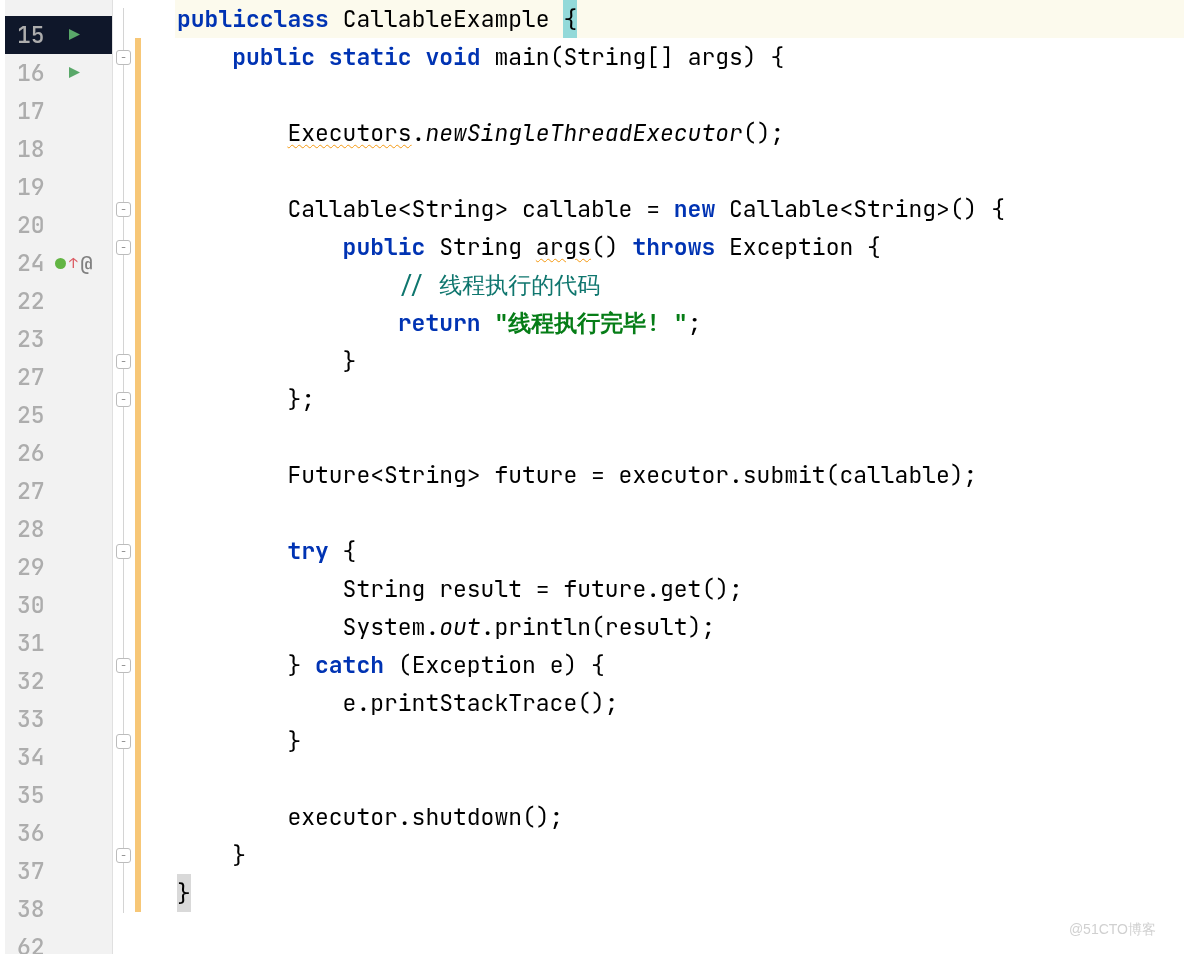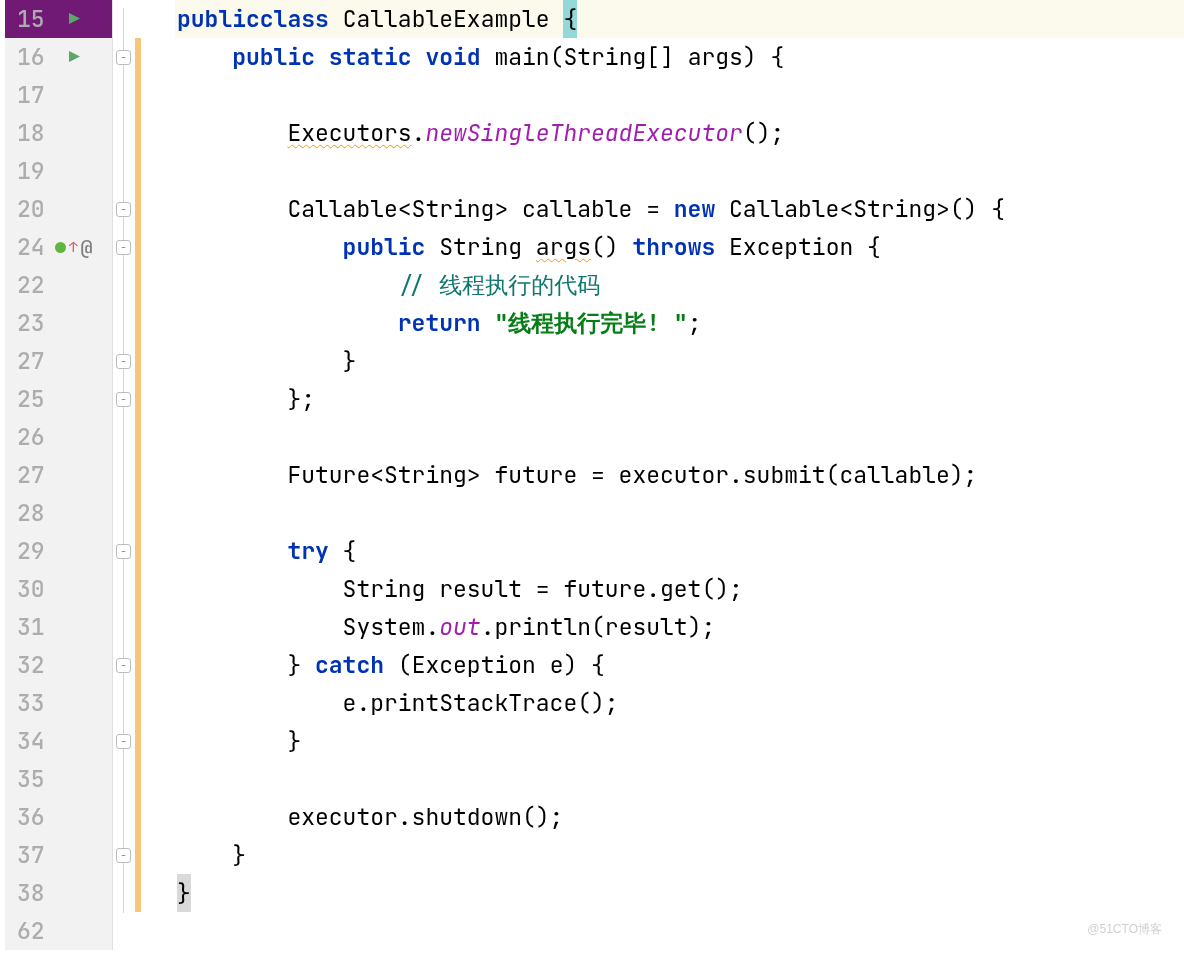--- a/index.html
+++ b/index.html
@@ -17,21 +17,21 @@
   width: 108px;
   flex-shrink: 0;
   border-right: 1px solid #e0e0e0;
 }
 .gline {
   display: flex;
   align-items: center;
   height: 38px;
   padding-left: 12px;
 }
-.gline.hl { background: #701a75; }
+.gline.hl { background: #0f172a; margin-top: 16px; }
 .lnum { color: #adadad; width: 32px; text-align: left; font-weight: 500; }
 .run-icon { color: #59a869; margin-left: 20px; font-size: 18px; }
 .bookmark { display: flex; align-items: center; margin-left: 6px; gap: 3px; }
 .bm-circle { width: 11px; height: 11px; border-radius: 50%; background: #62b543; }
 .bm-arrow { color: #db5860; font-size: 14px; font-weight: bold; }
 .bm-at { color: #808080; font-size: 20px; font-weight: 500; }
 .foldcol {
   width: 22px;
   background: #ffffff;
   flex-shrink: 0;
@@ -61,40 +61,40 @@
   height: 38px;
   display: flex;
   align-items: center;
   white-space: pre;
   padding-left: 2px;
 }
 .cline.hl { background: #fcfaed; }
 .kw { color: #0033b3; font-weight: 600; }
 .str { color: #067d17; font-weight: 600; }
 .cmt { color: #0f766e; }
-.static-call { color: #a21caf; font-style: italic; }
+.static-call { color: #000000; font-style: italic; }
 .wavy {
   text-decoration: underline wavy #f49810;
   text-decoration-thickness: 1px;
   text-underline-offset: 3px;
 }
 .hl-brace { background: #93d9d9; }
 .hl-brace2 { background: #d9d9d9; }
 .yellow-bar {
   position: absolute;
   left: 0; top: 0;
   width: 6px;
   background: #f7c777;
 }
 .watermark {
   position: fixed;
   bottom: 6px;
-  right: 22px;
+  right: 28px;
   color: #d0d0d0;
-  font-size: 12px;
+  font-size: 14px;
   font-family: Arial, sans-serif;
 }
 </style>
 </head>
 <body>
 
 <div class="editor">
   <div class="gutter" id="gutter">
       <div class="gline hl">
         <span class="lnum">15</span>

